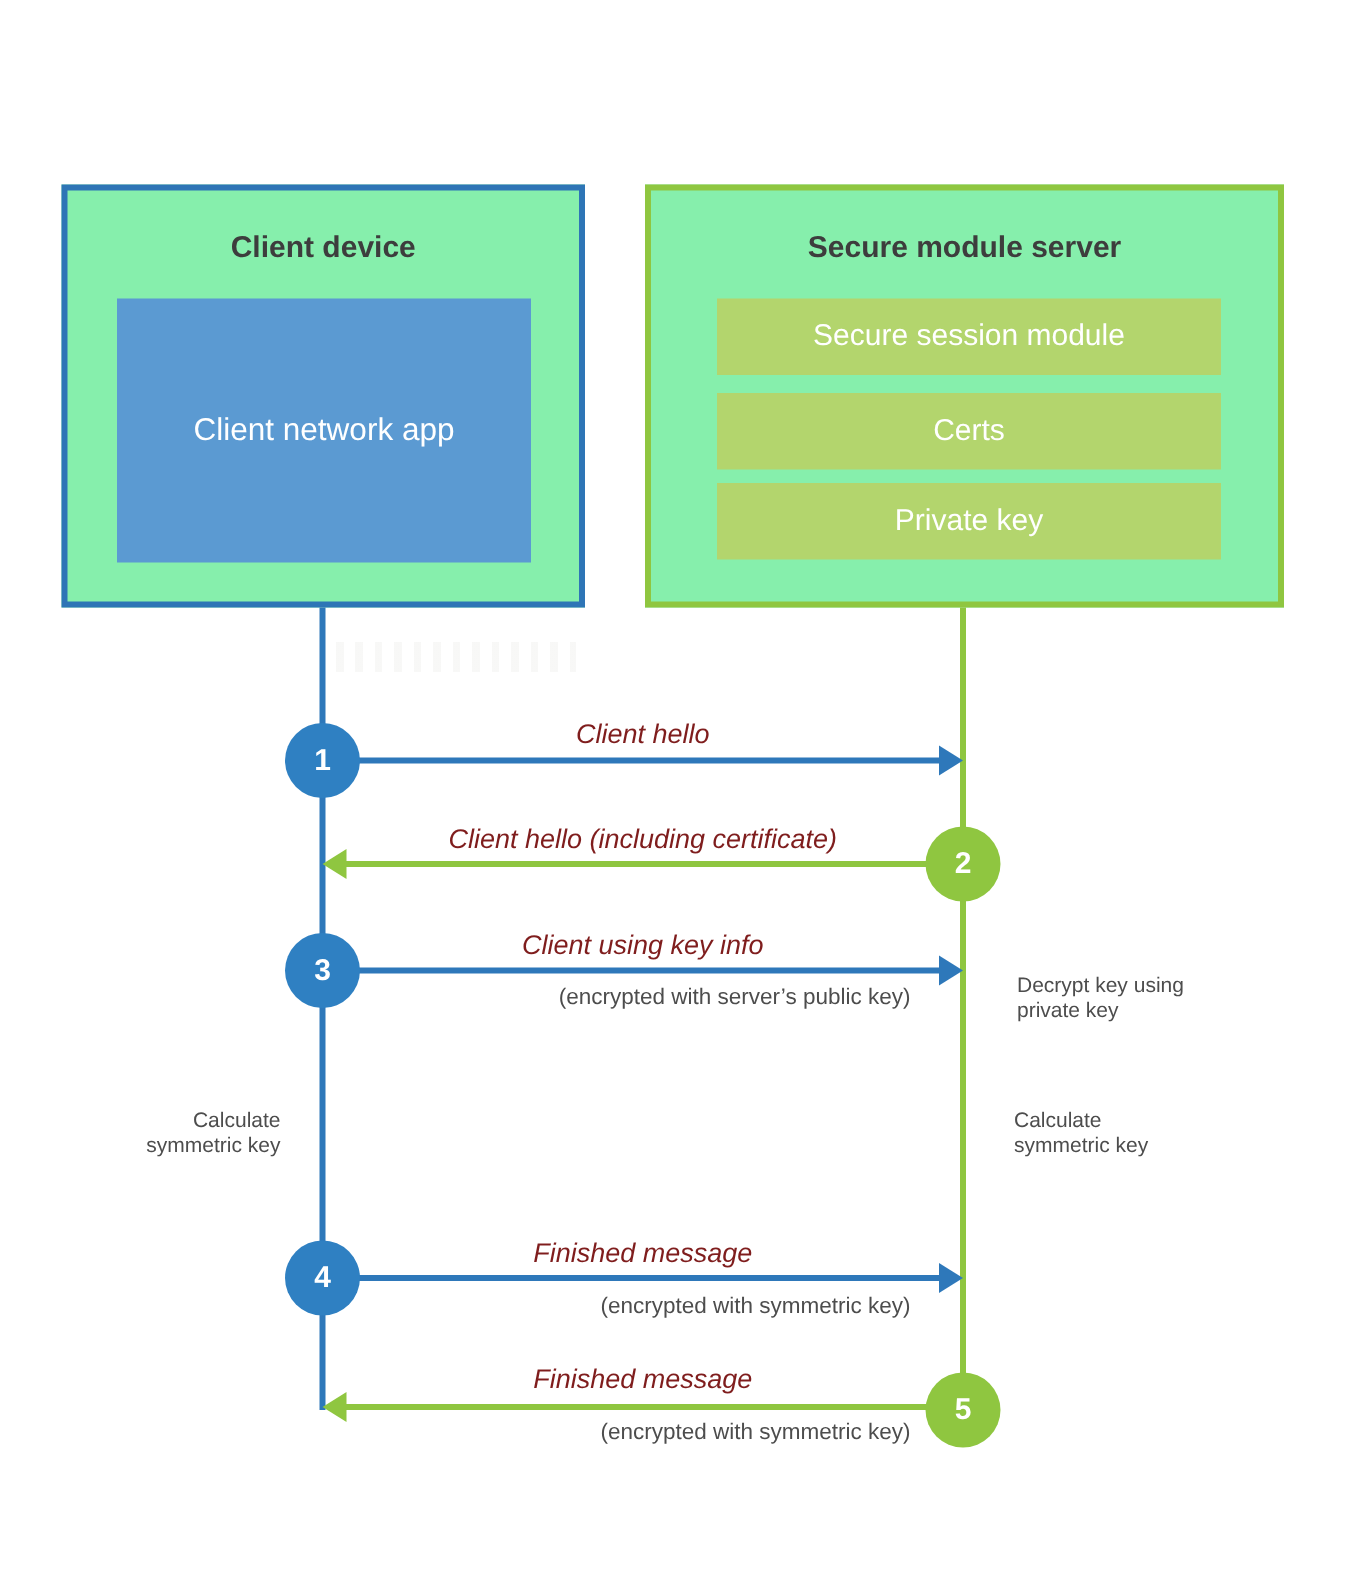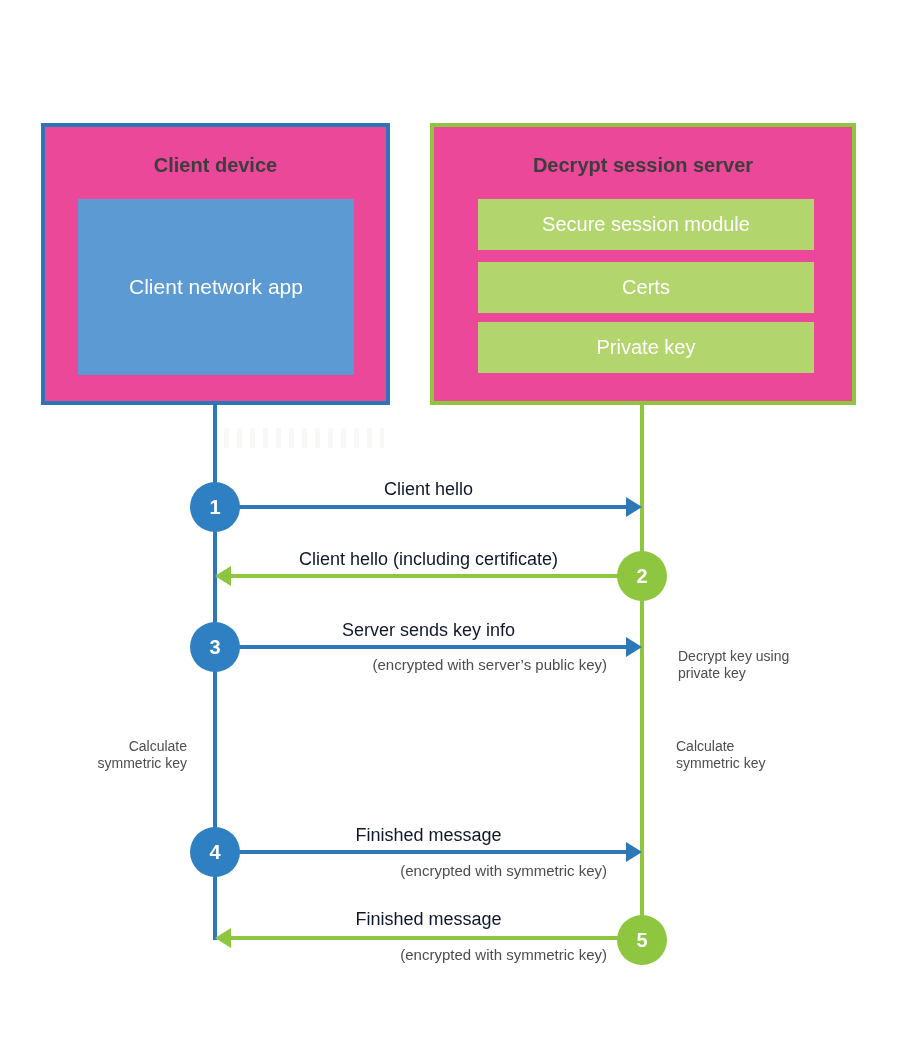--- a/index.html
+++ b/index.html
@@ -5,21 +5,21 @@
   html,body{margin:0;padding:0;background:#ffffff;}
   .canvas{
     position:relative;width:900px;height:1058px;background:#ffffff;
     font-family:"Liberation Sans",sans-serif;overflow:hidden;
   }
   .title{
     position:absolute;left:37px;top:30px;font-size:27px;font-weight:300;
     color:#595959;letter-spacing:.5px;
   }
   
-  .device-box{position:absolute;top:123px;height:282px;background:#ec4899;box-sizing:border-box;}
+  .device-box{position:absolute;top:123px;height:282px;background:#86efac;box-sizing:border-box;}
   .client-box{left:41px;width:349px;border:4px solid #2e75b6;}
   .server-box{left:430px;width:426px;border:4px solid #8fc640;}
   .box-header{
     position:absolute;left:0;top:27px;width:100%;text-align:center;
     font-size:20px;font-weight:bold;color:#3d3d3d;
   }
   .app-box{
     position:absolute;left:33px;top:72px;width:276px;height:176px;background:#5b9ad2;
     display:flex;align-items:center;justify-content:center;text-align:center;
     color:#ffffff;font-size:21px;line-height:28px;
@@ -52,21 +52,21 @@
   .step-circle{
     position:absolute;width:50px;height:50px;border-radius:50%;z-index:3;
     color:#fff;font-size:20px;font-weight:bold;display:flex;
     align-items:center;justify-content:center;
   }
   .step-circle.blue{background:#2f80c2;left:190px;}
   .step-circle.green{background:#8fc640;left:617px;}
   
   .msg-label{
     position:absolute;left:250px;width:357px;text-align:center;z-index:4;
-    font-size:18px;color:#0f172a;
+    font-size:18px;color:#7f1d1d;font-style:italic;
   }
   .msg-sub{
     position:absolute;left:250px;width:357px;text-align:right;z-index:4;
     font-size:15px;color:#4d4d4d;
   }
   
   .side-note{position:absolute;font-size:14px;color:#4d4d4d;line-height:17px;z-index:4;}
   .note-decrypt{left:678px;top:648px;width:140px;text-align:left;}
   .note-calc-left{left:87px;top:738px;width:100px;text-align:right;}
   .note-calc-right{left:676px;top:738px;width:110px;text-align:left;}
@@ -78,21 +78,21 @@
 
 
   <div class="device-box client-box">
     <div class="box-header">Client device</div>
     <div class="app-box">
       <div class="inner">Client network app</div>
     </div>
   </div>
 
   <div class="device-box server-box">
-    <div class="box-header">Decrypt session server</div>
+    <div class="box-header">Secure module server</div>
     <div class="module-bar bar-0">Secure session module</div>
     <div class="module-bar bar-1">Certs</div>
     <div class="module-bar bar-2">Private key</div>
   </div>
 
   <div class="artifact"></div>
 
   <div class="lifeline blue"></div>
   <div class="lifeline green"></div>
 
@@ -102,21 +102,21 @@
   <div class="msg-label" style="top:479px;">Client hello</div>
 
   <div class="arrow-line green" style="top:574px;"></div>
   <div class="arrow-head left" style="top:566px;"></div>
   <div class="step-circle green" style="top:551px;">2</div>
   <div class="msg-label" style="top:549px;">Client hello (including certificate)</div>
 
   <div class="arrow-line blue" style="top:645px;"></div>
   <div class="arrow-head right" style="top:637px;"></div>
   <div class="step-circle blue" style="top:622px;">3</div>
-  <div class="msg-label" style="top:620px;">Server sends key info</div>
+  <div class="msg-label" style="top:620px;">Client using key info</div>
   <div class="msg-sub" style="top:656px;">(encrypted with server’s public key)</div>
   <div class="side-note note-decrypt">Decrypt key using private key</div>
 
   <div class="side-note note-calc-left">Calculate symmetric key</div>
   <div class="side-note note-calc-right">Calculate symmetric key</div>
 
   <div class="arrow-line blue" style="top:850px;"></div>
   <div class="arrow-head right" style="top:842px;"></div>
   <div class="step-circle blue" style="top:827px;">4</div>
   <div class="msg-label" style="top:825px;">Finished message</div>

